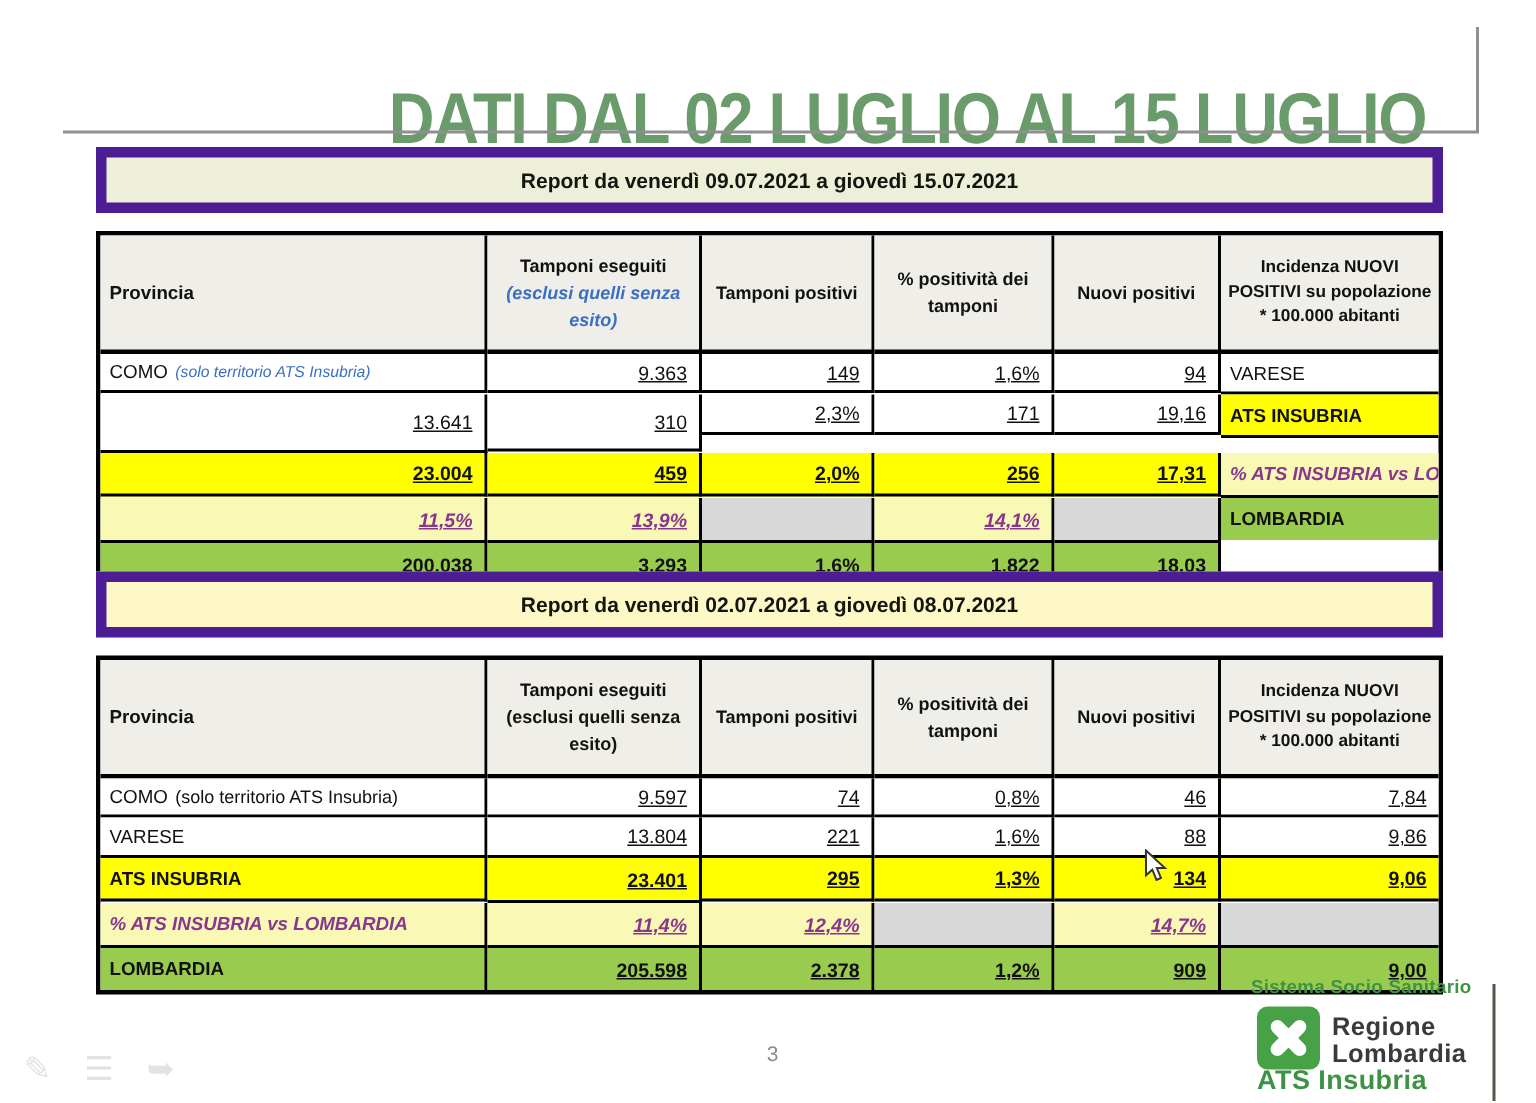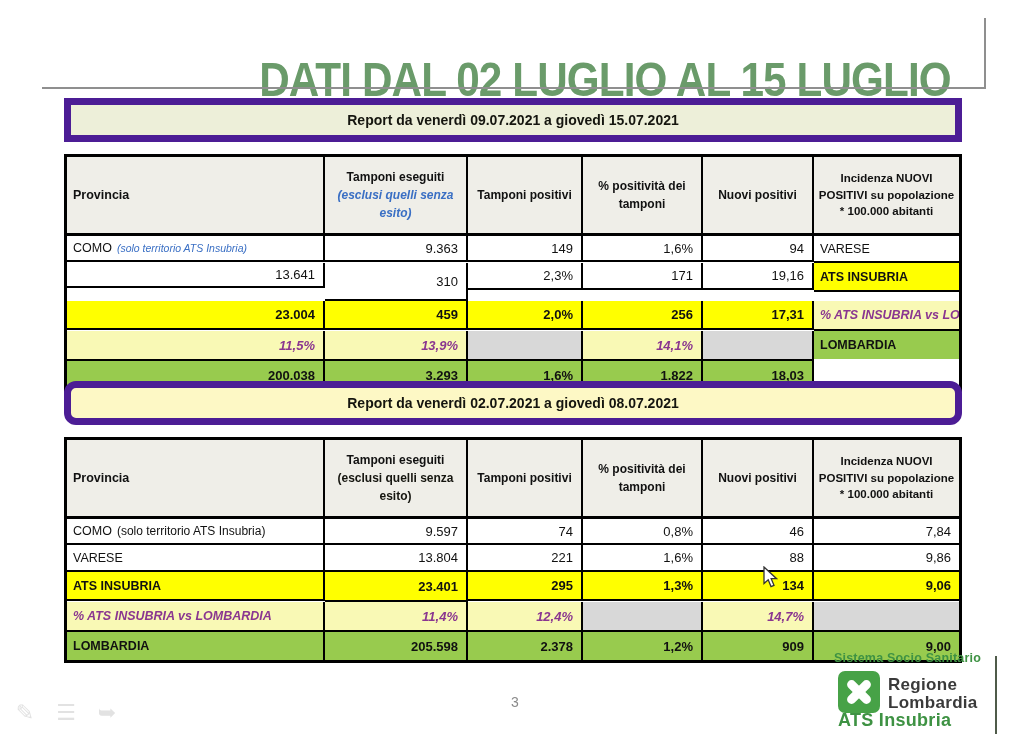--- a/index.html
+++ b/index.html
@@ -38,21 +38,21 @@
   .cell.last-row { border-bottom:none; }
 
   .hcell { height:79px; background:#EFEEE8; font-weight:bold; font-size:12px; border-bottom:3px solid #000; justify-content:center; }
   .hcell .stack { width:100%; text-align:center; line-height:1.5; padding:0 4px; }
   .hcell.h-provincia { justify-content:flex-start; padding-left:6px; font-size:12.5px; }
   .hcell .hsub.sub-blue  { color:#3A6FC4; font-style:italic; font-weight:bold; }
   .hcell .hsub.sub-black { color:#15150f; }
   .hcell.h-incidenza .stack { font-size:11.5px; line-height:1.45; }
 
   .lcell { padding-left:6px; font-size:12.5px; white-space:nowrap; }
-  .vcell { justify-content:flex-end; padding-right:8px; font-size:13px; }
+  .vcell { justify-content:flex-end; padding-right:8px; font-size:13px;text-decoration:underline; }
 
   .row-plain  { background:#ffffff; }
   .row-yellow { background:#FFFF00; font-weight:bold; }
   .row-green  { background:#98CB4E; font-weight:bold; }
   .row-percent{ background:#F9F9B5; color:#8A3690; font-weight:bold; font-style:italic; }
   .row-percent.empty { background:#D8D8D8; }
 
   .suffix-blue  { color:#3A6FC4; font-style:italic; font-size:10.5px; margin-left:5px; }
   .suffix-black { color:#111; font-size:12px; margin-left:5px; }
 
@@ -122,21 +122,21 @@
           <span>COMO</span>
           <span class="suffix-blue">(solo territorio ATS Insubria)</span>
         </div>
         <div class="cell vcell row-plain" style="height: 26px;">9.363</div>
         <div class="cell vcell row-plain" style="height: 26px;">149</div>
         <div class="cell vcell row-plain" style="height: 26px;">1,6%</div>
         <div class="cell vcell row-plain" style="height: 26px;">94</div>
         <div class="cell lcell row-plain" style="height: 27px;">
           <span>VARESE</span>
         </div>
-        <div class="cell vcell row-plain" style="height: 25px;">13.641</div>
+        <div class="cell vcell row-plain" style="height: 39px;">13.641</div>
         <div class="cell vcell row-plain" style="height: 38px;">310</div>
         <div class="cell vcell row-plain" style="height: 27px;">2,3%</div>
         <div class="cell vcell row-plain" style="height: 27px;">171</div>
         <div class="cell vcell row-plain" style="height: 27px;">19,16</div>
         <div class="cell lcell row-yellow" style="height: 29px;">
           <span>ATS INSUBRIA</span>
         </div>
         <div class="cell vcell row-yellow" style="height: 29px;">23.004</div>
         <div class="cell vcell row-yellow" style="height: 29px;">459</div>
         <div class="cell vcell row-yellow" style="height: 29px;">2,0%</div>
@@ -155,21 +155,21 @@
         </div>
         <div class="cell vcell row-green last-row" style="height: 28px;">200.038</div>
         <div class="cell vcell row-green last-row" style="height: 28px;">3.293</div>
         <div class="cell vcell row-green last-row" style="height: 28px;">1,6%</div>
         <div class="cell vcell row-green last-row" style="height: 28px;">1.822</div>
         <div class="cell vcell row-green last-row" style="height: 28px;">18,03</div>
       </div>
   </div>
 
   <div class="section" id="section-1">
-    <div class="banner" style="background: rgb(253, 248, 197); border-radius: 12px;">Report da venerdì 02.07.2021 a giovedì 08.07.2021</div>
+    <div class="banner" style="background: rgb(253, 248, 197);">Report da venerdì 02.07.2021 a giovedì 08.07.2021</div>
     <div class="datatable">
         <div class="cell hcell h-provincia">Provincia</div>
         <div class="cell hcell">
           <div class="stack">
             <div>Tamponi eseguiti</div>
             <div class="hsub sub-black">(esclusi quelli senza esito)</div>
           </div>
         </div>
         <div class="cell hcell">
           <div class="stack">

